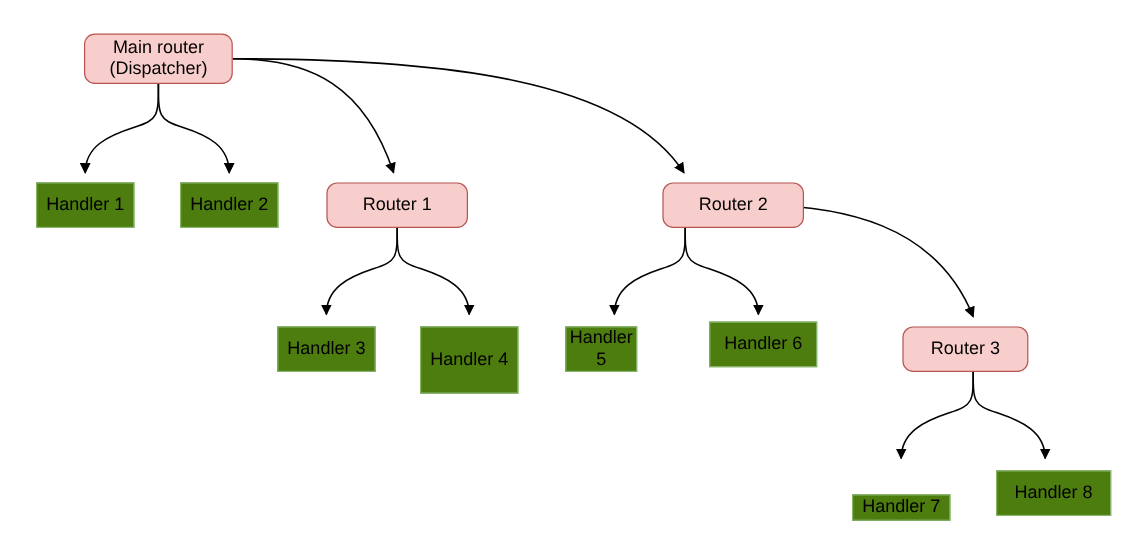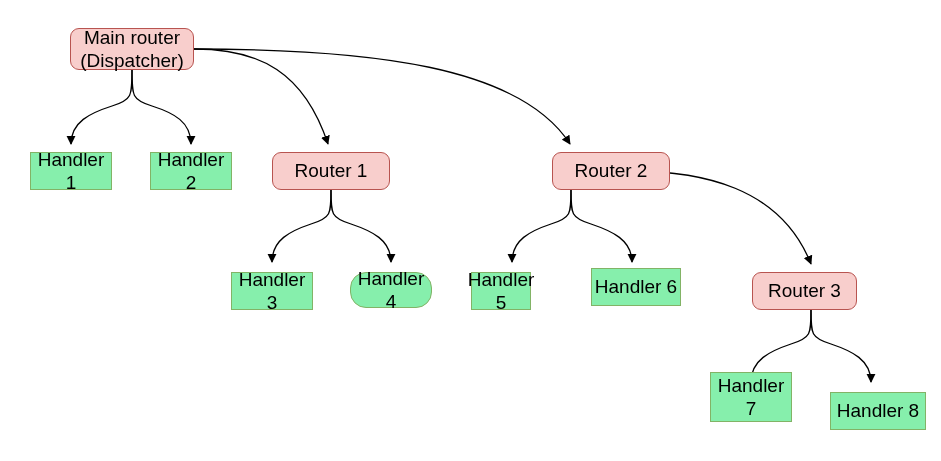--- a/index.html
+++ b/index.html
@@ -11,33 +11,33 @@
     overflow:hidden;
   }
   #edges{position:absolute;left:0;top:0;width:941px;height:461px;}
   .node{
     position:absolute;
     box-sizing:border-box;
     display:flex;
     align-items:center;
     justify-content:center;
     text-align:center;
-    font-size:19px;
+    font-size:15px;
     color:#000000;
     line-height:1.22;
     white-space:pre-line;
     z-index:2;
   }
   .router{
     background:#f8cecc;
     border:1px solid #b85450;
     border-radius:9px;
   }
   .handler{
-    background:#86efac;
+    background:#4d7c0f;
     border:1px solid #82b366;
     border-radius:0;
   }
 </style>
 </head>
 <body>
 
 <div id="canvas">
 
   <svg id="edges" viewBox="0 0 941 461" xmlns="http://www.w3.org/2000/svg">
@@ -61,20 +61,20 @@
       </g>
   </svg>
 
   <div class="node router" style="left: 70px; top: 28px; width: 124px; height: 42px;"><span>Main router
 (Dispatcher)</span></div>
   <div class="node handler" style="left: 30px; top: 152px; width: 82px; height: 38px;"><span>Handler 1</span></div>
   <div class="node handler" style="left: 150px; top: 152px; width: 82px; height: 38px; text-align: center;"><span>Handler 2</span></div>
   <div class="node router" style="left: 272px; top: 152px; width: 118px; height: 38px; justify-content: center;"><span>Router 1</span></div>
   <div class="node router" style="left: 512px; top: 152px; width: 118px; height: 38px; margin-left: 40px;"><span>Router 2</span></div>
   <div class="node handler" style="left: 231px; top: 272px; width: 82px; height: 38px;"><span>Handler 3</span></div>
-  <div class="node handler" style="left: 350px; top: 272px; width: 82px; height: 36px; border-radius: 16px;"><span>Handler 4</span></div>
+  <div class="node handler" style="left: 350px; top: 272px; width: 82px; height: 56px;"><span>Handler 4</span></div>
   <div class="node handler" style="left: 471px; top: 272px; width: 60px; height: 38px;"><span>Handler 5</span></div>
   <div class="node handler" style="left: 591px; top: 268px; width: 90px; height: 38px;"><span>Handler 6</span></div>
   <div class="node router" style="left: 752px; top: 272px; width: 105px; height: 38px;"><span>Router 3</span></div>
-  <div class="node handler" style="left: 710px; top: 372px; width: 82px; height: 50px;"><span>Handler 7</span></div>
+  <div class="node handler" style="left: 710px; top: 412px; width: 82px; height: 22px;"><span>Handler 7</span></div>
   <div class="node handler" style="left: 830px; top: 392px; width: 96px; height: 38px;"><span>Handler 8</span></div>
 
 </div>
 
 </body></html>

